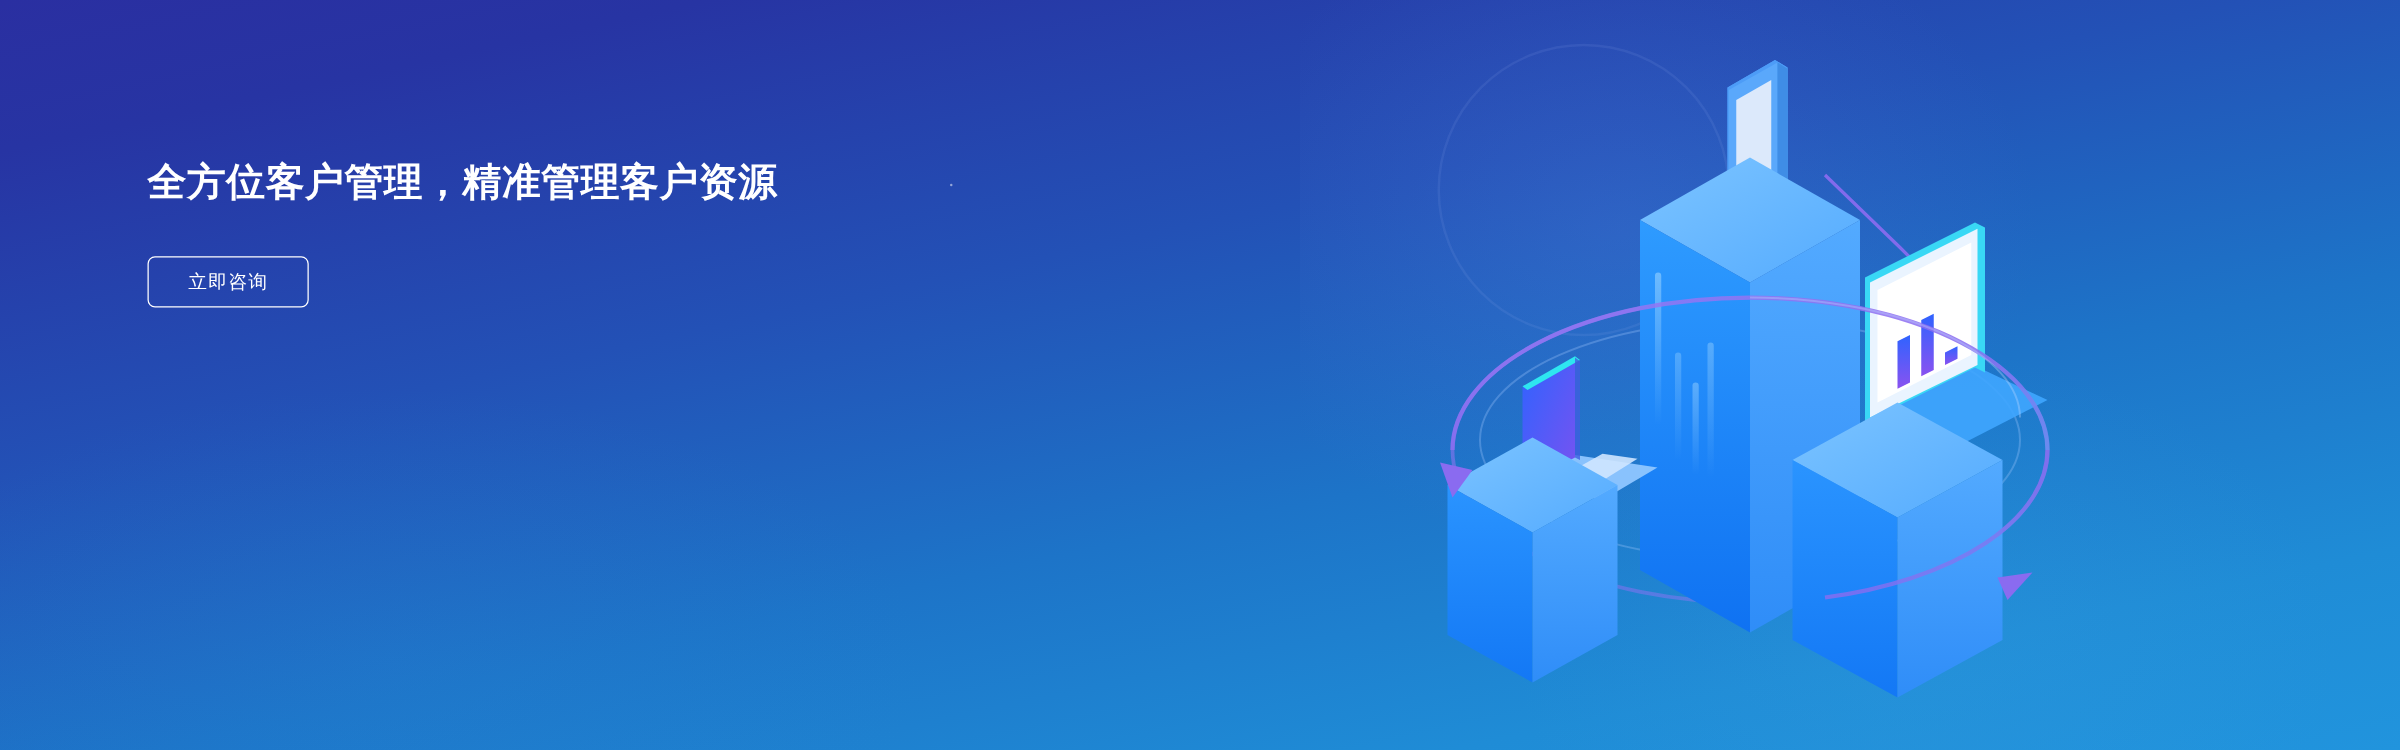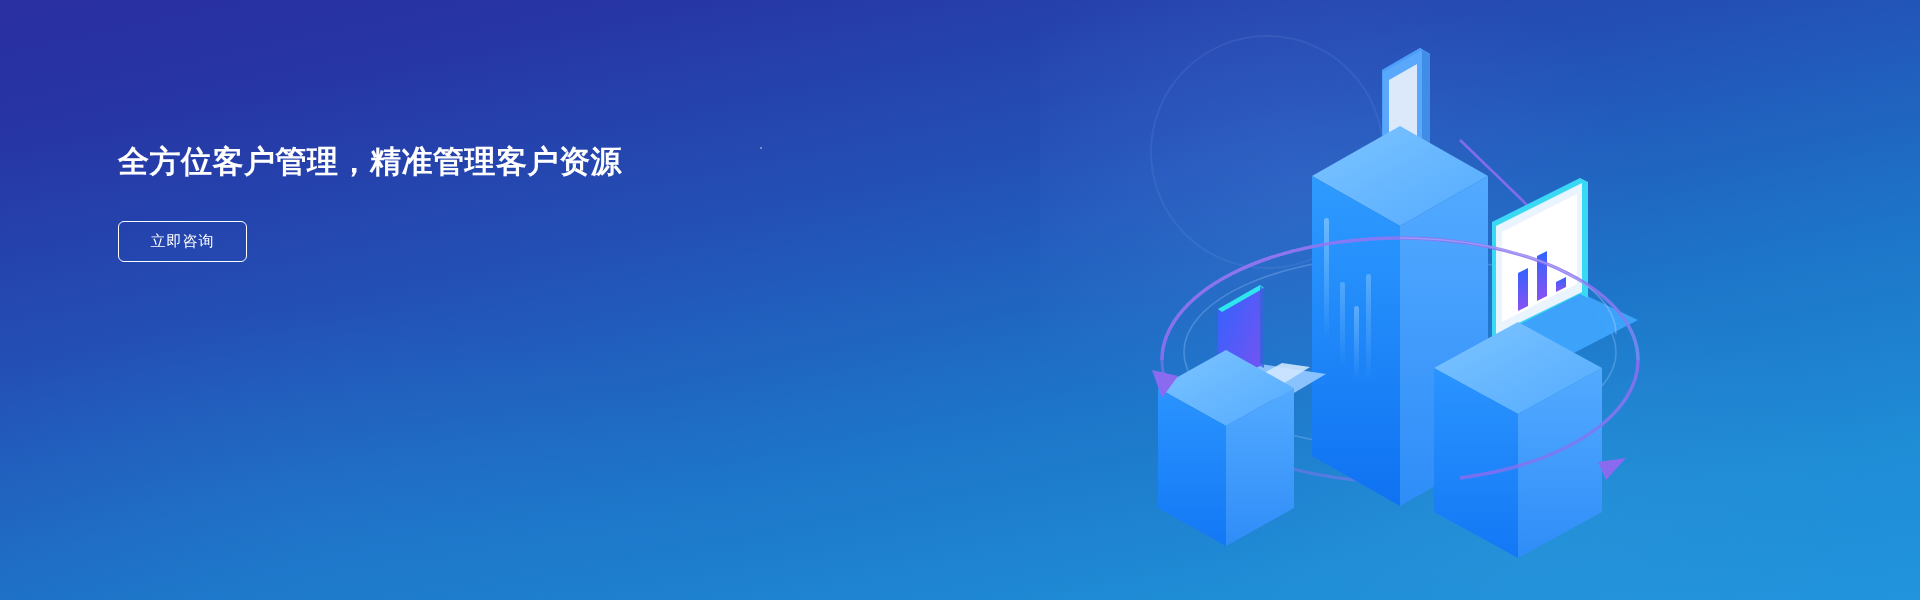--- a/index.html
+++ b/index.html
@@ -21,21 +21,21 @@
   .glow-c{left:-140px;top:300px;width:900px;height:460px;
     background:radial-gradient(ellipse at 50% 50%,rgba(40,140,215,.16),rgba(40,140,215,0) 68%);}
 
   
   .arc-faint{position:absolute;border:2px solid rgba(150,175,240,.12);border-radius:50%;pointer-events:none;}
   .arc-1{left:1150px;top:35px;width:230px;height:230px;}
 
   .speck{position:absolute;width:2px;height:2px;border-radius:50%;background:rgba(255,255,255,.5);}
 
   
-  .copy{position:absolute;left:118px;top:141px;width:760px;}
+  .copy{position:absolute;left:118px;top:125px;width:760px;}
   .headline{
     margin:0;font-size:31px;line-height:1.35;font-weight:bold;color:#ffffff;
     letter-spacing:.5px;white-space:nowrap;
   }
   .subtitle{
     margin:22px 0 0 0;font-size:16.5px;line-height:1.62;color:#e8eefb;
     width:478px;font-weight:normal;
   }
   .cta{
     display:inline-flex;align-items:center;justify-content:center;

